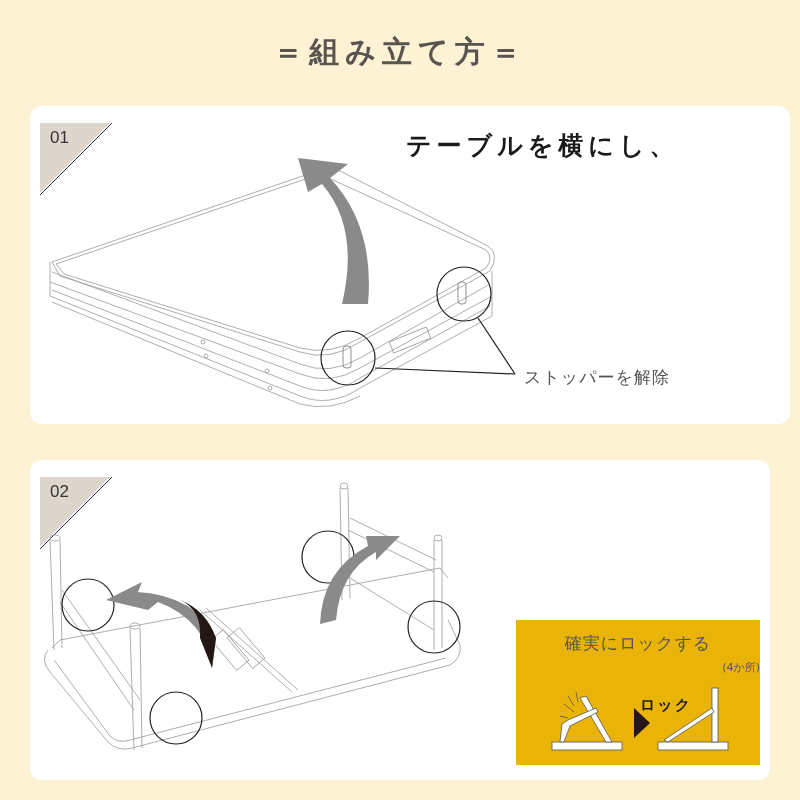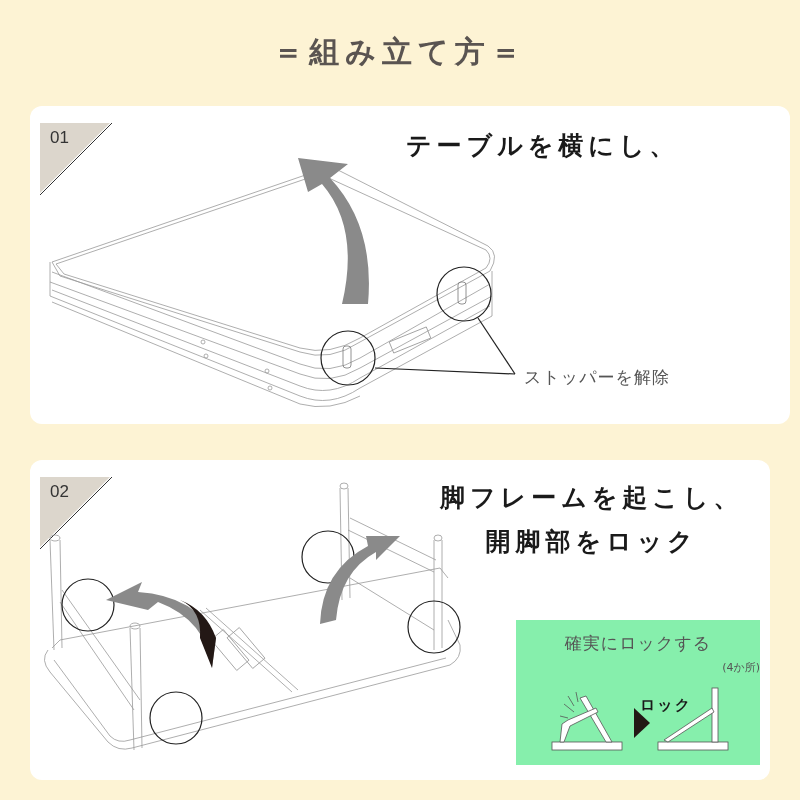--- a/index.html
+++ b/index.html
@@ -7,21 +7,21 @@
   .title{position:absolute;top:32px;left:0;width:800px;text-align:center;font-size:30px;font-weight:bold;color:#5a5451;letter-spacing:6px;}
   .panel{position:absolute;left:30px;width:740px;background:#fff;border-radius:12px;overflow:hidden;}
   .p1{top:106px;height:318px;padding-left:20px;}
   .p2{top:460px;height:320px;}
   .step-badge{position:absolute;left:10px;top:17px;width:72px;height:72px;}
   .step-num{position:absolute;left:20px;top:22px;font-family:"Liberation Sans",sans-serif;font-size:17px;color:#333;}
   .heading{position:absolute;font-size:25px;font-weight:bold;color:#1a1a1a;letter-spacing:5px;line-height:44px;}
   .h1{left:376px;top:18px;}
   .h2{left:410px;top:16px;text-align:center;}
   .callout{position:absolute;left:494px;top:260px;font-size:17px;color:#555;letter-spacing:1px;}
-  .lockbox{position:absolute;left:486px;top:160px;width:244px;height:145px;background:#86efac;}
+  .lockbox{position:absolute;left:486px;top:160px;width:244px;height:145px;background:#eab308;}
   .lock-title{position:absolute;top:12px;left:0;width:244px;text-align:center;font-size:17px;color:#555;letter-spacing:1px;}
   .lock-sub{position:absolute;top:40px;left:0;width:244px;text-align:right;font-size:11px;color:#555;}
   .lock-label{position:absolute;left:124px;top:76px;font-size:15px;font-weight:bold;color:#1a1a1a;letter-spacing:2px;}
   svg.illus{position:absolute;left:0;top:0;}
 </style>
 </head>
 <body>
 
 <div class="title">＝組み立て方＝</div>
 
@@ -73,24 +73,20 @@
   <div class="callout">ストッパーを解除</div>
 </div>
 
 <div class="panel p2">
   <svg class="step-badge" style="top:17px" viewBox="0 0 72 72">
     <polygon points="0,0 70,0 0,70" fill="#dcd6cc"></polygon>
     <line x1="72" y1="0" x2="0" y2="72" stroke="#333" stroke-width="1"></line>
   </svg>
   <div class="step-num">02</div>
 
-  <div class="heading h2">
-    <div>脚フレームを起こし、</div>
-    <div>開脚部をロック</div>
-  </div>
 
   <svg class="illus" width="740" height="320" viewBox="0 0 740 320">
     <g fill="none" stroke="#999" stroke-width="0.8">
 
       <path d="M18,190 Q10,200 20,212 L78,282 Q88,292 102,288 L420,205 Q432,198 430,185 L418,160"></path>
       <path d="M22,188 L30,180 L410,108 L418,118"></path>
       <path d="M24,200 L80,276 Q88,284 100,280 L416,198"></path>
 
       <path d="M20,80 L24,190 M30,80 L32,188"></path>
       <ellipse cx="25" cy="78" rx="5" ry="3"></ellipse>

